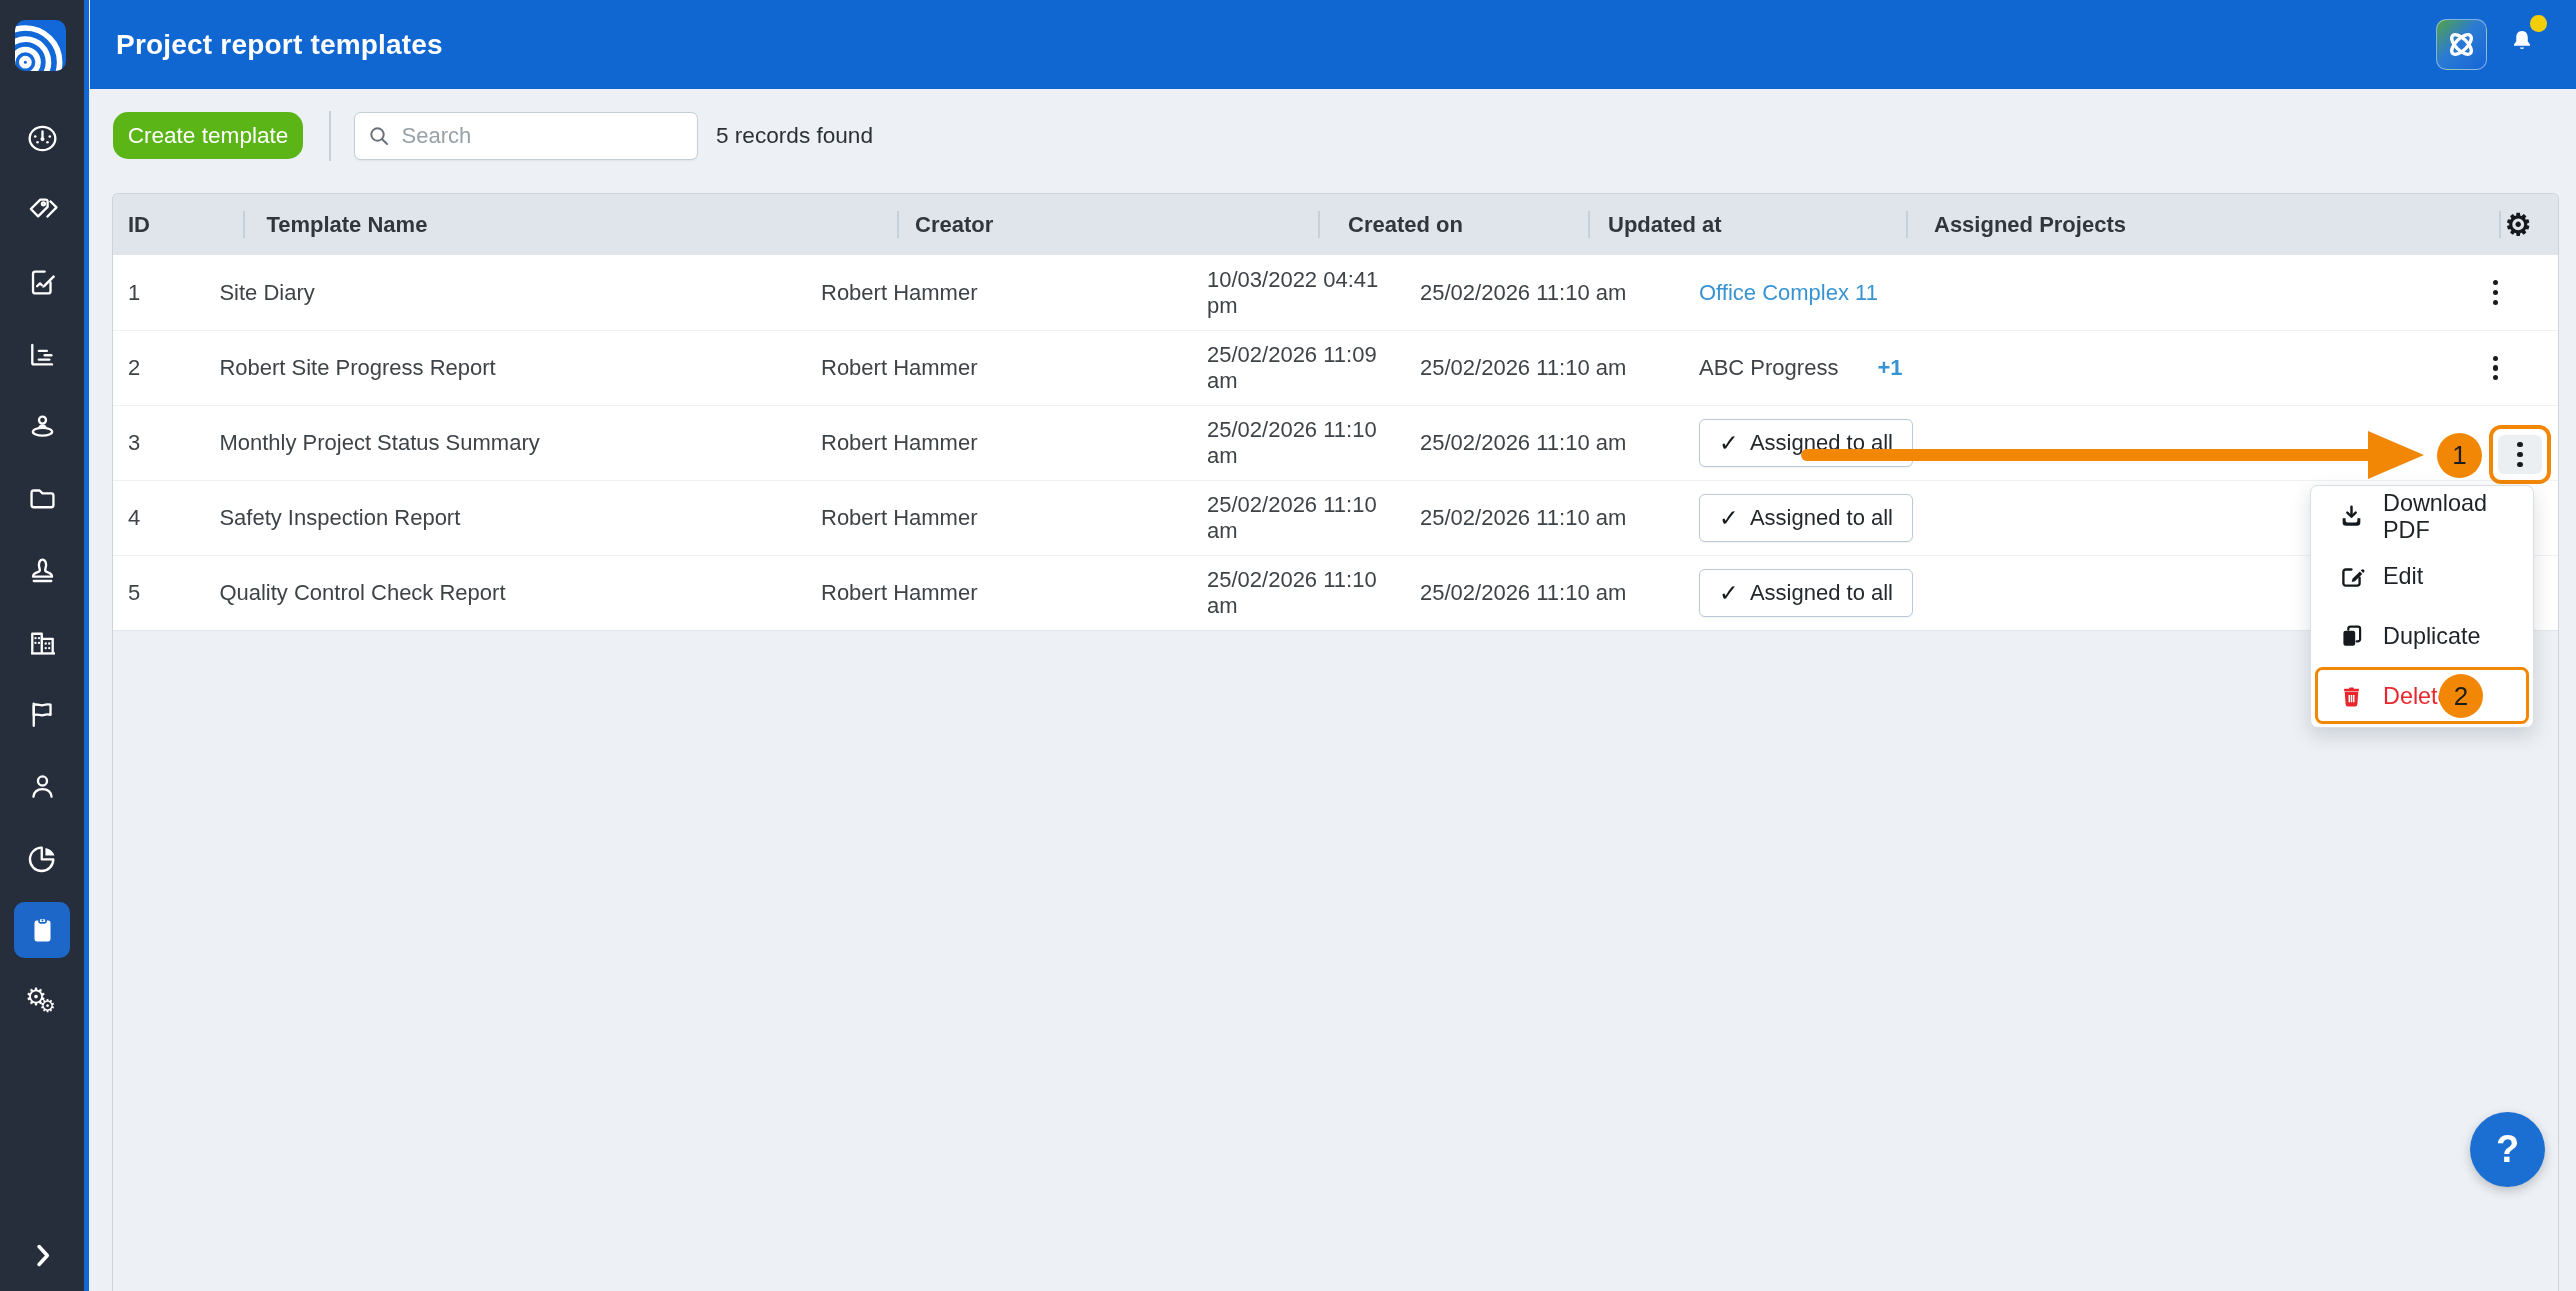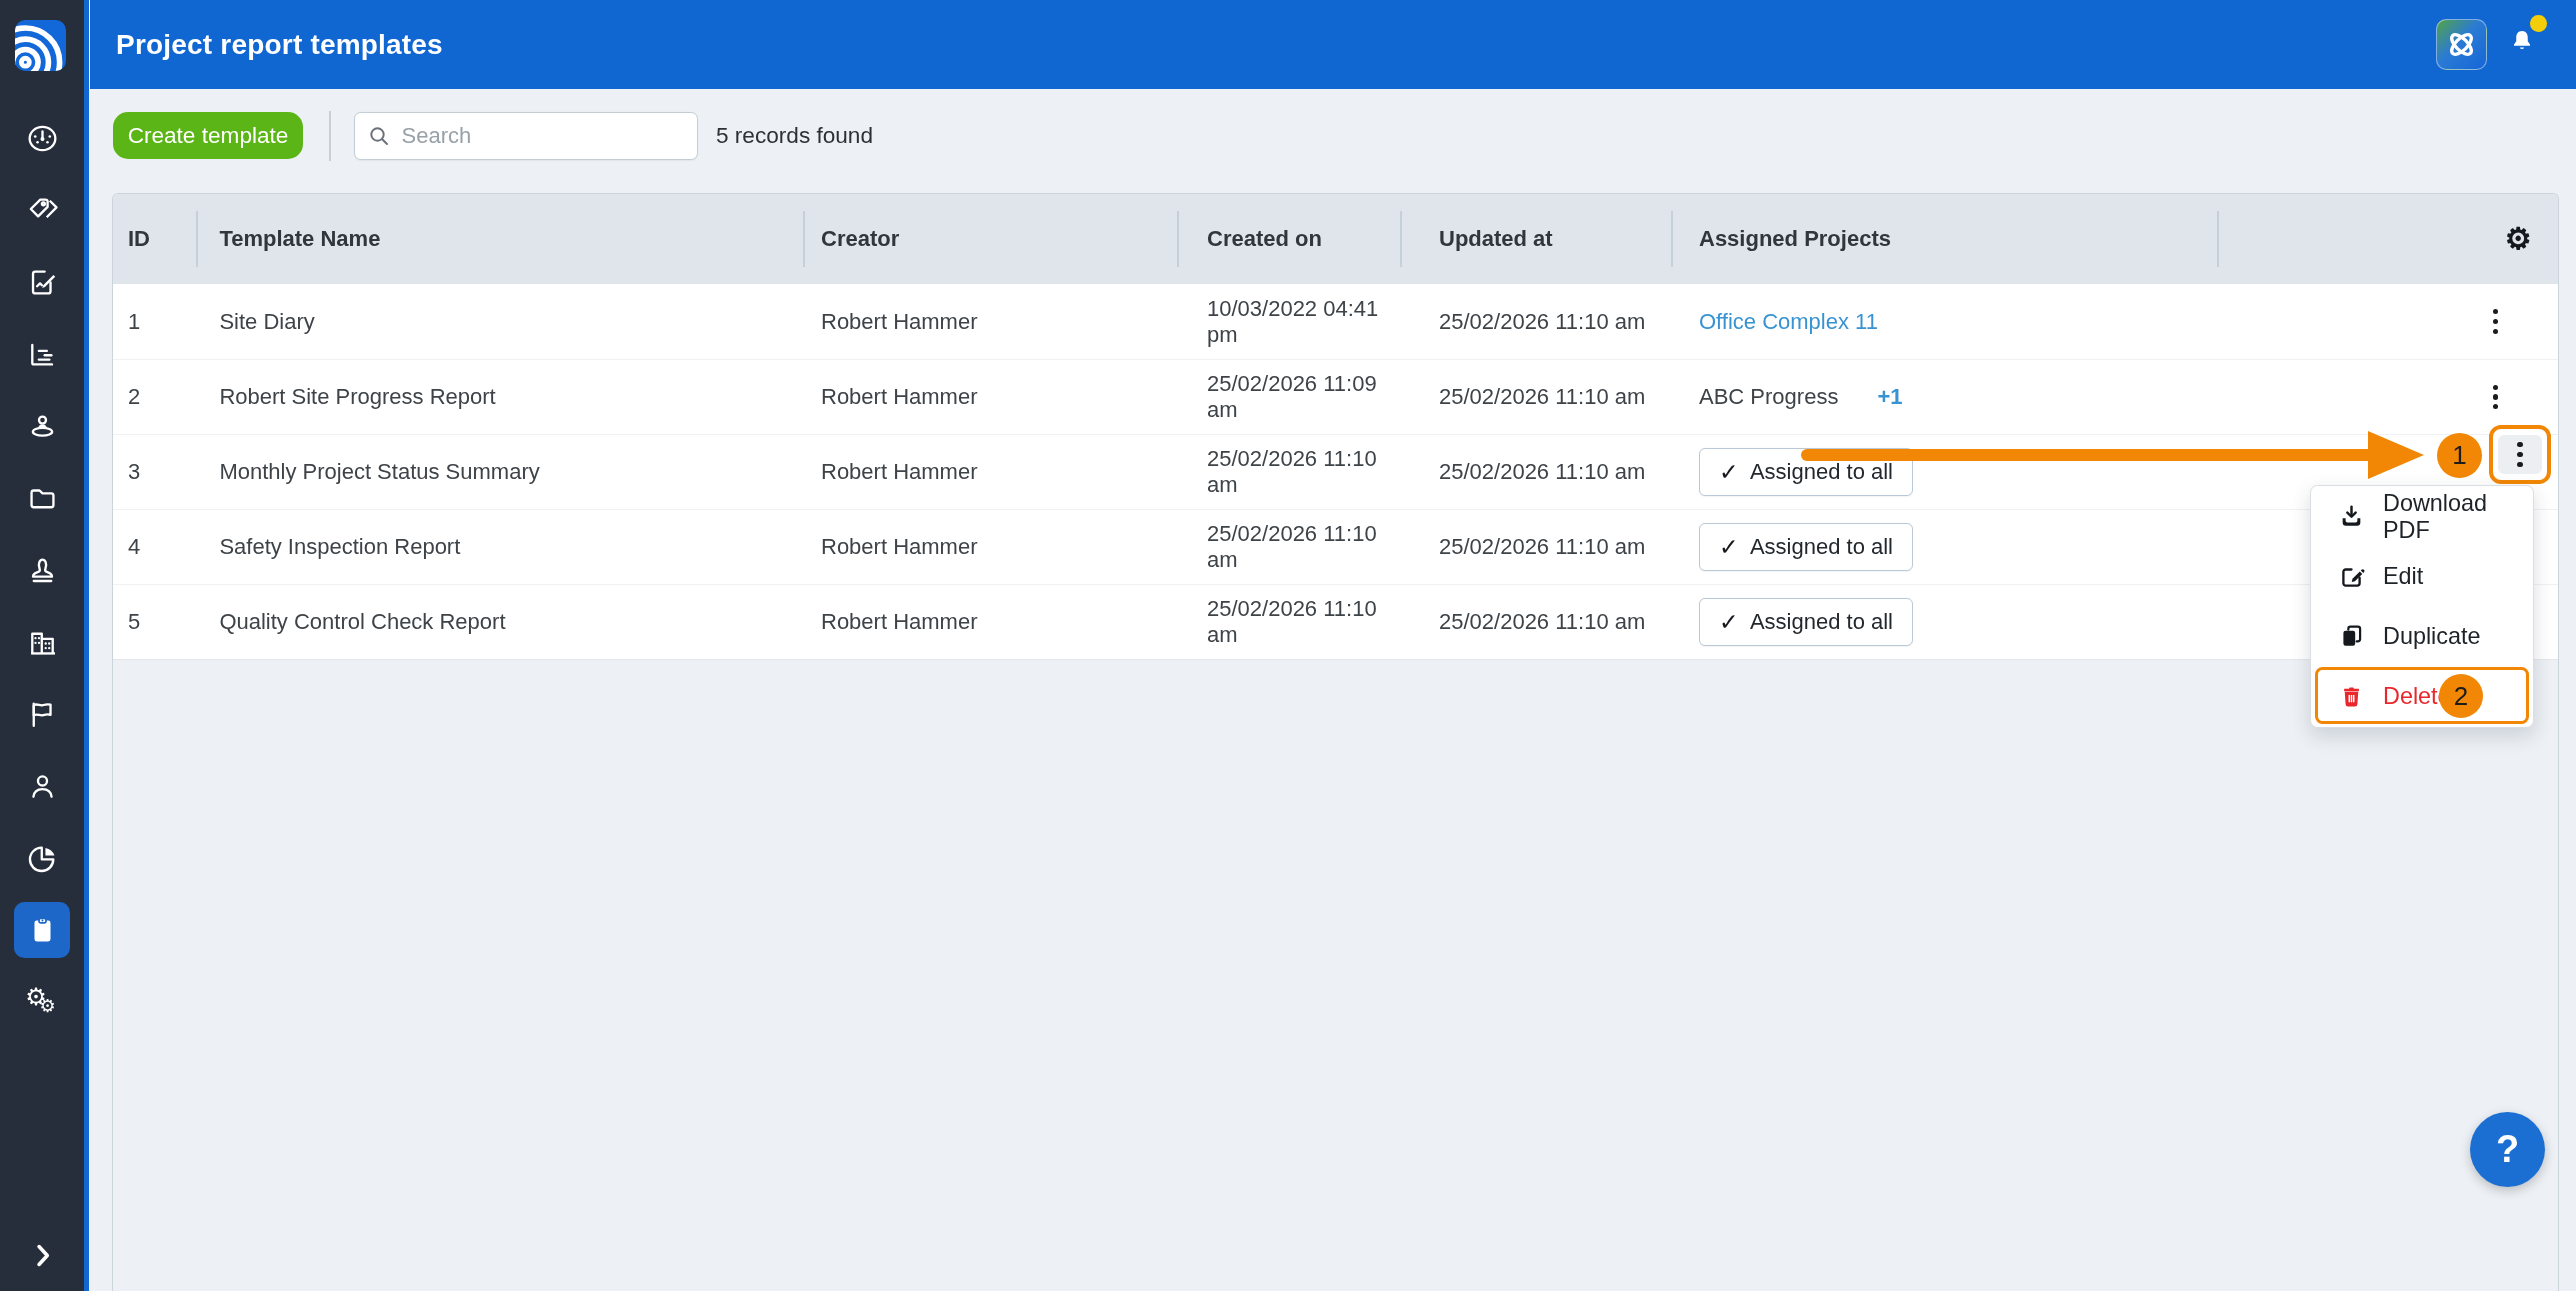--- a/index.html
+++ b/index.html
@@ -35,25 +35,25 @@
   .searchbox { position:absolute; left:354px; top:112px; width:344px; height:48px; background:#fff; border:0.8px solid #C3CDD6; border-radius:6.8px;
     display:flex; align-items:center; padding:0 12px; box-shadow:0 0.8px 1.5px rgba(0,0,0,.05); }
   .searchbox svg { width:24px; height:24px; flex:0 0 auto; }
   .searchbox input { border:none; outline:none; font-size:22px; font-family:inherit; color:#3E4348; margin-left:10.6px; width:100%; background:transparent; }
   .searchbox input::placeholder { color:#98A1A8; }
   .records { position:absolute; left:716px; top:112px; height:48px; display:flex; align-items:center; font-size:22.6px; color:#2B3136; }
 
   
   .panel { position:absolute; left:112px; right:17.3px; top:193px; bottom:0; border-left:0.8px solid #CBD4DB; border-right:0.8px solid #CBD4DB; border-top:0.8px solid #CBD4DB; border-radius:6px 6px 0 0; }
   .grid { display:grid; grid-template-columns:83px 607px 326px 271px 271px 546px 1fr; align-items:center; }
-  .thead { height:90px; background:#DFE5EB; border-radius:5.3px 5.3px 0 0; font-weight:bold; font-size:22px; color:#30363C; }
+  .thead { height:61px; background:#DFE5EB; border-radius:5.3px 5.3px 0 0; font-weight:bold; font-size:22px; color:#30363C;gap:47px; }
   .thead > div { position:relative; height:100%; display:flex; align-items:center; }
   .thead > div:not(:first-child)::before { content:""; position:absolute; left:0; top:16.6px; bottom:16.6px; width:1.5px; background:#C6D0D9; }
   .c-id { padding-left:15px; } .c-name { padding-left:23.4px; } .c-creator { padding-left:18px; }
-  .c-created { padding-left:30px;margin-left:48px; } .c-updated { padding-left:39px; } .c-assigned { padding-left:28px; }
+  .c-created { padding-left:30px;margin-left:48px; } .c-updated { padding-left:20px; } .c-assigned { padding-left:28px; }
   .c-actions { justify-content:flex-end; padding-right:26px; }
   .gear-glyph { font-size:30px; color:#15181C; line-height:1; }
 
   .tbody { background:#fff; border-bottom:0.8px solid #E2E7EB; }
   .trow { height:75px; font-size:22px; color:#3E4348; border-top:1.5px solid #EFF1F4; }
   .trow:first-child { border-top:none; }
   .trow > div { height:100%; display:flex; align-items:center; }
   .link { color:#3793D2; cursor:pointer; text-decoration:none; }
   .plus { color:#3793D2; font-weight:bold; margin-left:39px; cursor:pointer; }
   .assign-btn { height:48px; padding:0 19px; border:0.8px solid #B9C9D8; border-radius:6px; background:#fff; display:inline-flex; align-items:center; gap:11.3px;

